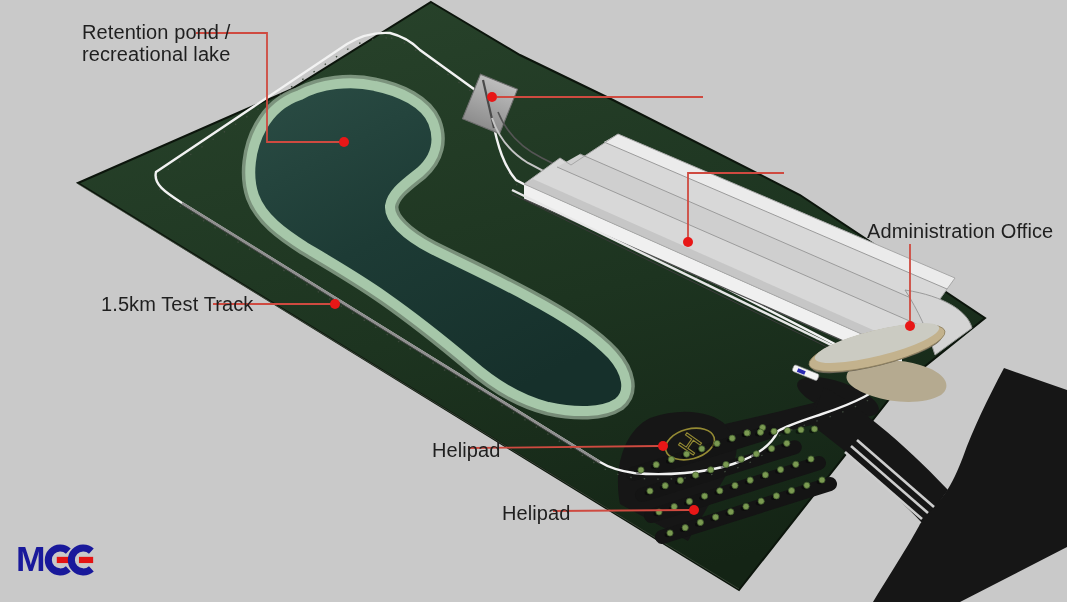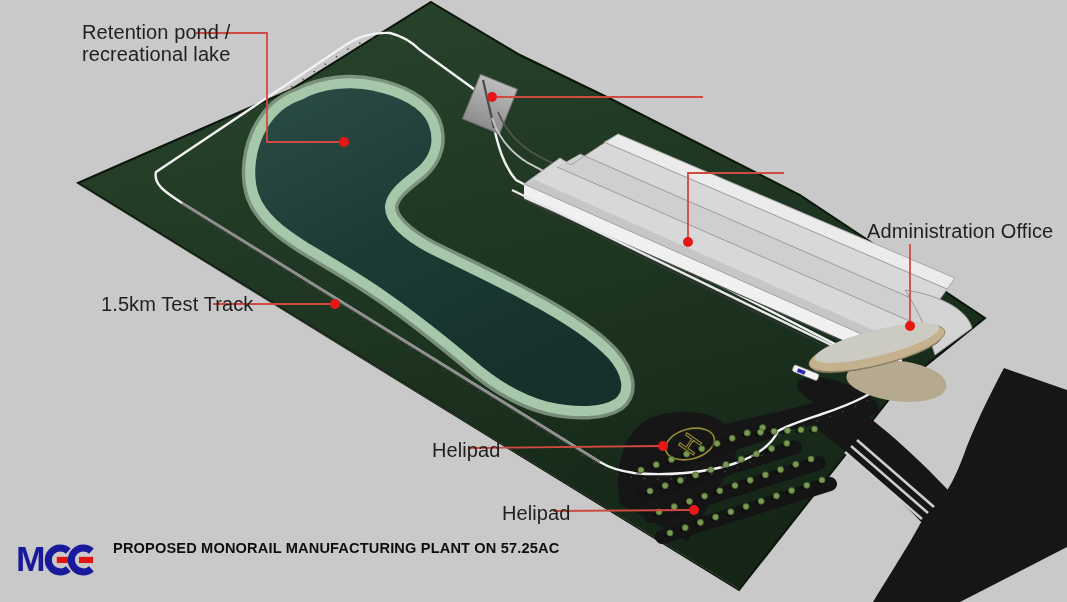--- a/index.html
+++ b/index.html
@@ -282,16 +282,15 @@
   <svg id="logo" width="84" height="42" viewBox="0 0 90 42">
     <g transform="translate(0,1) scale(0.95)">
       <text x="0" y="33" font-size="40" font-weight="bold" font-family="Liberation Sans, sans-serif" fill="#19199b">M</text>
       <path d="M 59,11 A 13.5,13.5 0 1 0 59,31" fill="none" stroke="#19199b" stroke-width="8"></path>
       <rect x="46" y="17.5" width="16" height="7" fill="#e41313"></rect>
       <path d="M 85,11 A 13.5,13.5 0 1 0 85,31" fill="none" stroke="#19199b" stroke-width="8"></path>
       <rect x="71" y="17.5" width="16" height="7" fill="#e41313"></rect>
     </g>
   </svg>
   <div id="footer-title">
-    <div>PROPOSED MONORAIL MANUFACTURING PLANT ON 57.25AC</div>
   </div>
 
 </div>
 
 </body></html>

